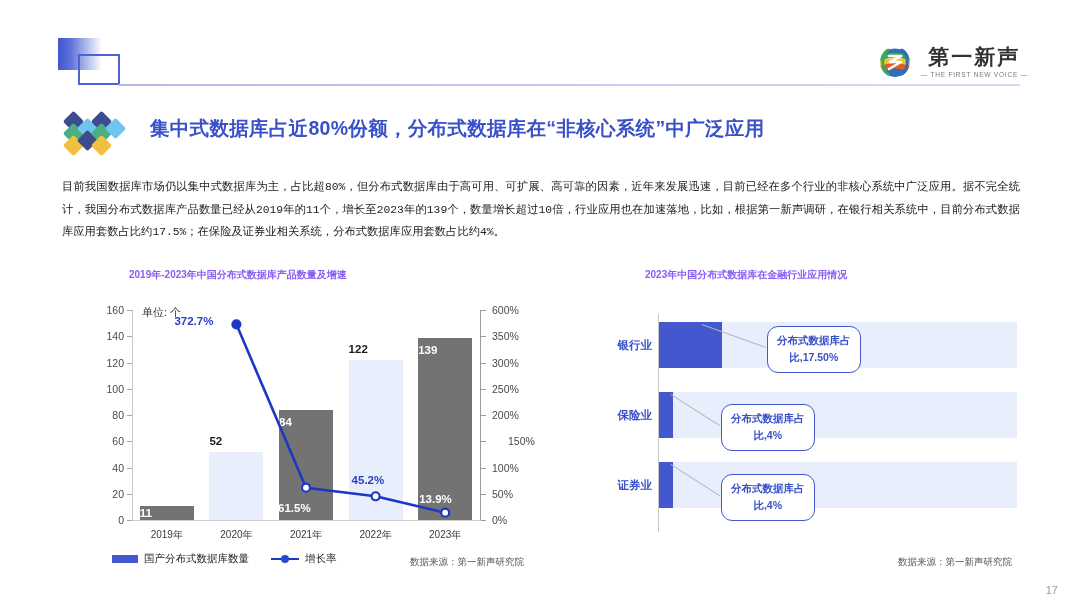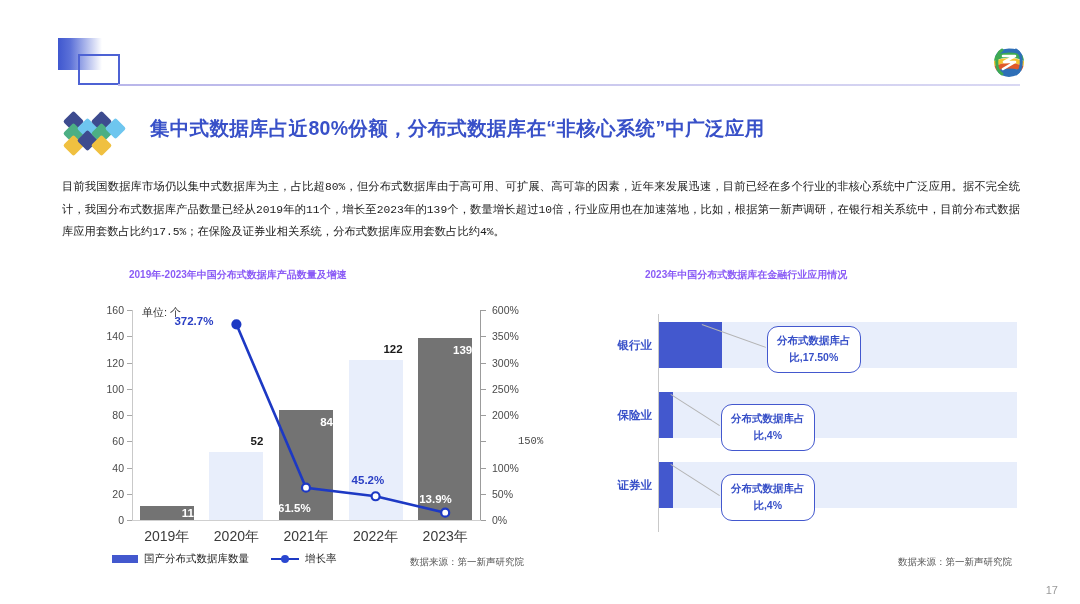--- a/index.html
+++ b/index.html
@@ -77,28 +77,28 @@
   .lc-baseline { position:absolute; left:62px; top:220px; width:349px; height:1px; background:#cfcfcf; }
   .ytick-l { position:absolute; font-size:10.5px; color:#4a4a4a; text-align:right; width:26px; transform:translateY(-50%); }
   .tickmark { position:absolute; width:5px; height:1px; background:#a8a8a8; }
   .ytick-r { position:absolute; font-size:10.5px; color:#4a4a4a; transform:translateY(-50%); }
   .unit-label { position:absolute; left:72px; top:5px; font-size:11px; color:#333; }
 
   .bar { position:absolute; bottom:0; }
   .bar-dark { background:#737373; }
   .bar-light { background:#e8eefb; }
   .bar-val {
-    position:absolute; width:100%; text-align:right;
+    position:absolute; width:100%; text-align:left;
     font-size:11.5px; font-weight:bold;
   }
   .bar-val-in { color:#ffffff; top:6px; }
   .bar-val-out { color:#1a1a1a; top:-17px; }
 
   .xlab {
-    position:absolute; top:228px; font-size:14px; color:#3a3a3a;
+    position:absolute; top:228px; font-size:10px; color:#3a3a3a;
     text-align:center; width:70px;
   }
 
   .pt-label {
     position:absolute; font-size:11.5px; font-weight:bold; color:#2a3fc4;
     white-space:nowrap;
   }
   .pt-label-w { color:#ffffff; }
 
   
@@ -162,20 +162,24 @@
           <path d="M4 9 Q19 2 34 9 L34 14 Q19 7 4 14 Z" fill="#2e6fb7"></path>
           <path d="M4 13 Q19 6 34 13 L34 18 Q19 11 4 18 Z" fill="#3faa52"></path>
           <path d="M4 18 Q19 12 34 18 L34 23 Q19 17 4 23 Z" fill="#f2c230"></path>
           <path d="M4 23 Q19 17 34 23 L34 29 Q19 23 4 29 Z" fill="#e05a2b"></path>
           <path d="M4 28 Q19 23 34 28 L34 36 L4 36 Z" fill="#2e6fb7"></path>
         </g>
         <path d="M26 7 C33 11 33 27 26 31" stroke="#2e6fb7" stroke-width="3" fill="none" stroke-linecap="round"></path>
         <path d="M12 31 C5 27 5 11 12 7" stroke="#3faa52" stroke-width="3" fill="none" stroke-linecap="round"></path>
         <path d="M13 13 L25 13 L14 19 L25 19 L13 26" stroke="#ffffff" stroke-width="2.6" fill="none" stroke-linejoin="round" stroke-linecap="round"></path>
       </svg>
+    </div>
+    <div class="logo-text">
+      <div class="logo-cn">第一新声</div>
+      <div class="logo-en">— THE FIRST NEW VOICE —</div>
     </div>
   </div>
 </div>
 
 <div class="diamonds" id="diamonds">
     <div class="dia" style="left: 2px; top: 2px; background: rgb(61, 75, 143);"></div>
     <div class="dia" style="left: 2px; top: 14px; background: rgb(76, 175, 132);"></div>
     <div class="dia" style="left: 2px; top: 26px; background: rgb(240, 192, 64);"></div>
     <div class="dia" style="left: 16px; top: 9px; background: rgb(110, 198, 239);"></div>
     <div class="dia" style="left: 16px; top: 21px; background: rgb(61, 75, 143);"></div>
@@ -216,21 +220,21 @@
       <div class="ytick-l" style="left: 28px; top: 10px;">160</div>
       <div class="tickmark" style="left: 57px; top: 10px;"></div>
     </div>
   <div id="lc-y2ticks">
       <div class="ytick-r" style="left: 422px; top: 220px;">0%</div>
       <div class="tickmark" style="left: 411px; top: 220px; background: rgb(156, 156, 156);"></div>
       <div class="ytick-r" style="left: 422px; top: 193.75px;">50%</div>
       <div class="tickmark" style="left: 411px; top: 193.75px; background: rgb(156, 156, 156);"></div>
       <div class="ytick-r" style="left: 422px; top: 167.5px;">100%</div>
       <div class="tickmark" style="left: 411px; top: 167.5px; background: rgb(156, 156, 156);"></div>
-      <div class="ytick-r" style="left: 448px; top: 141.25px; font-family: Liberation Mono, monospace;">150%</div>
+      <div class="ytick-r" style="left: 438px; top: 141.25px;">150%</div>
       <div class="tickmark" style="left: 411px; top: 141.25px; background: rgb(156, 156, 156);"></div>
       <div class="ytick-r" style="left: 422px; top: 115px;">200%</div>
       <div class="tickmark" style="left: 411px; top: 115px; background: rgb(156, 156, 156);"></div>
       <div class="ytick-r" style="left: 422px; top: 88.75px;">250%</div>
       <div class="tickmark" style="left: 411px; top: 88.75px; background: rgb(156, 156, 156);"></div>
       <div class="ytick-r" style="left: 422px; top: 62.5px;">300%</div>
       <div class="tickmark" style="left: 411px; top: 62.5px; background: rgb(156, 156, 156);"></div>
       <div class="ytick-r" style="left: 422px; top: 36.25px;">350%</div>
       <div class="tickmark" style="left: 411px; top: 36.25px; background: rgb(156, 156, 156);"></div>
       <div class="ytick-r" style="left: 422px; top: 10px;">600%</div>

